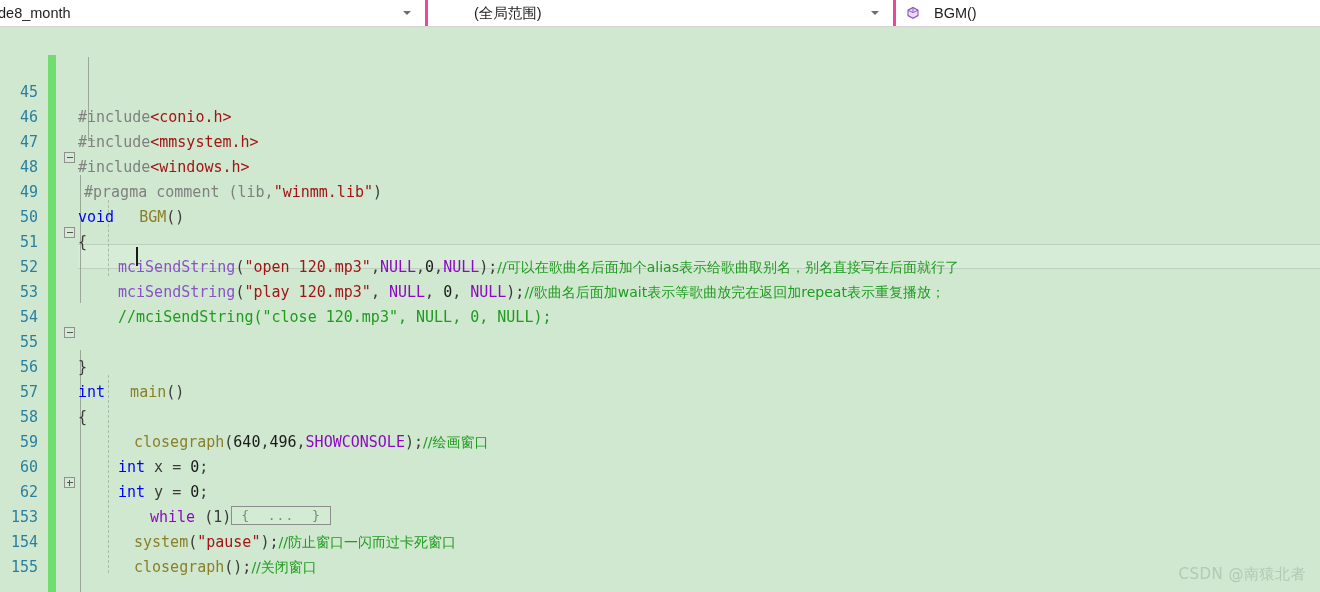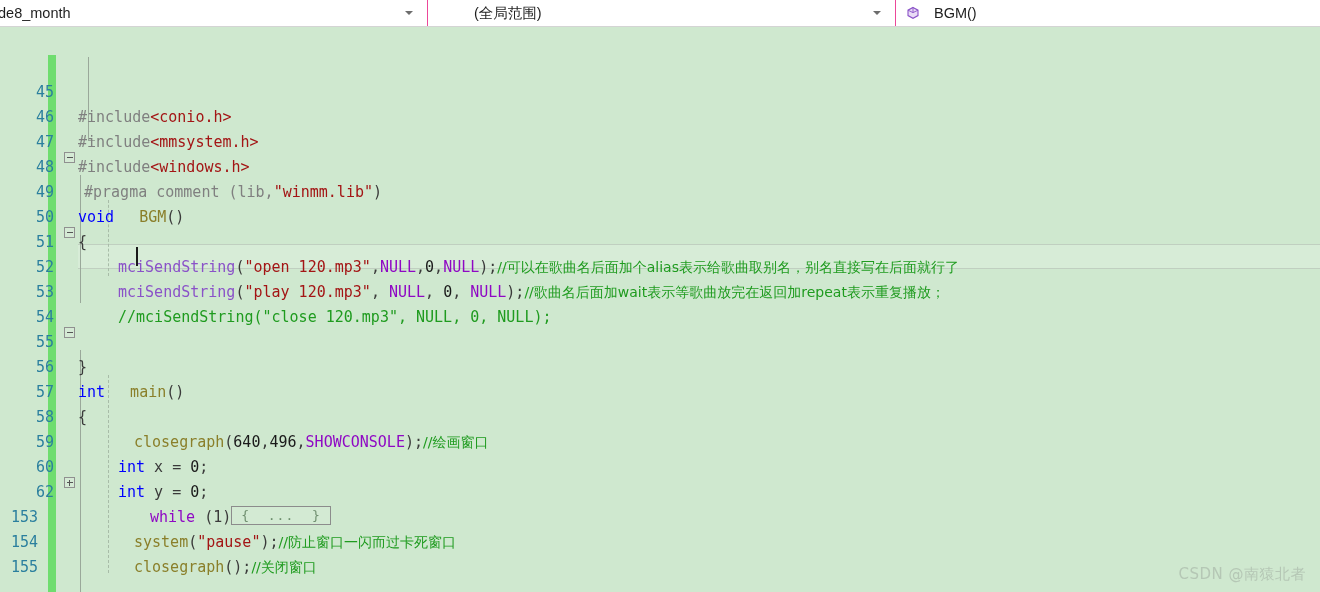--- a/index.html
+++ b/index.html
@@ -21,21 +21,21 @@
     height: 27px;
     background: #ffffff;
     border-bottom: 1px solid #d4d4d4;
     align-items: stretch;
     box-sizing: border-box;
   }
   .nav-combo {
     display: flex;
     align-items: center;
     background: #ffffff;
-    border-right: 1px solid #ec4899;
+    border-right: 3px solid #ec4899;
     position: relative;
     box-sizing: border-box;
   }
   .nav-combo.project { width: 428px; }
   .nav-combo.scope   { width: 468px; }
   .nav-combo.member  { flex: 1; border-right: none; }
 
   .nav-text {
     font-family: "Liberation Sans", sans-serif;
     font-size: 14.5px;
@@ -102,21 +102,21 @@
     font-size: 15px;
     line-height: 25px;
   }
   .row {
     position: relative;
     height: 25px;
     white-space: pre;
   }
   .lineno {
     position: absolute;
-    left: 16px;
+    left: 0;
     width: 38px;
     text-align: right;
     color: #2b7f9e;
     font-family: "DejaVu Sans Mono", monospace;
     font-size: 15px;
   }
   .code {
     position: absolute;
     left: 78px;
     white-space: pre;

